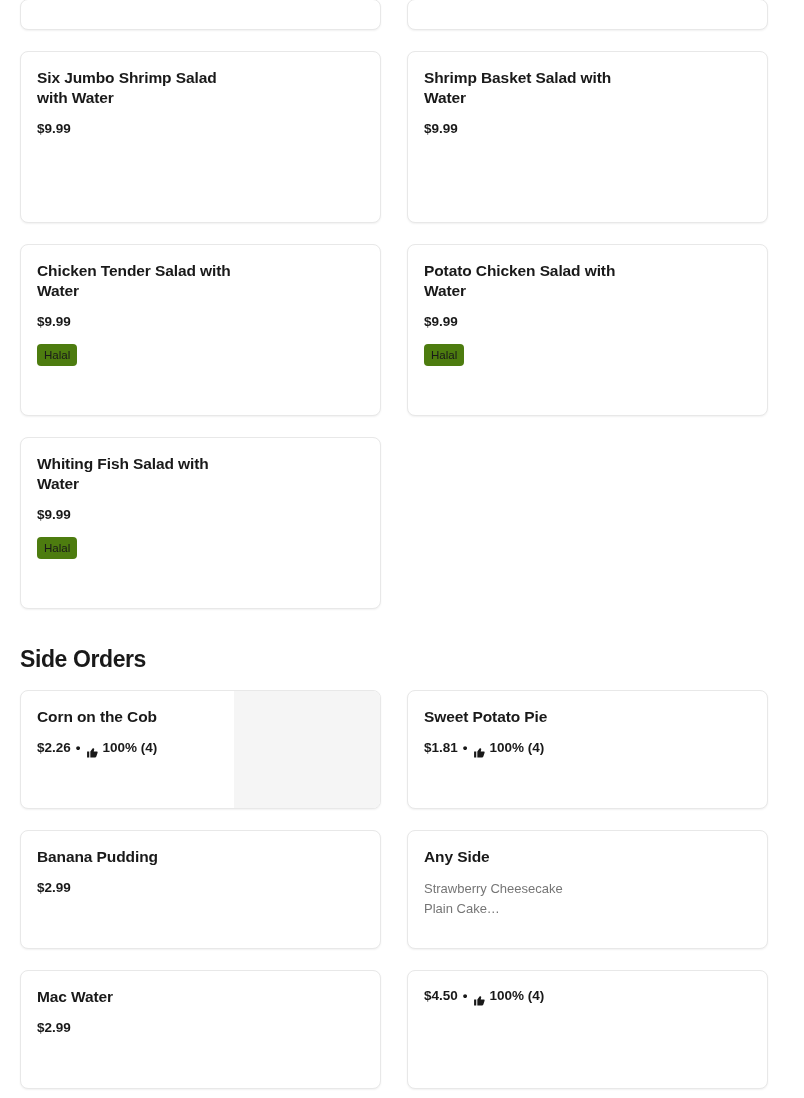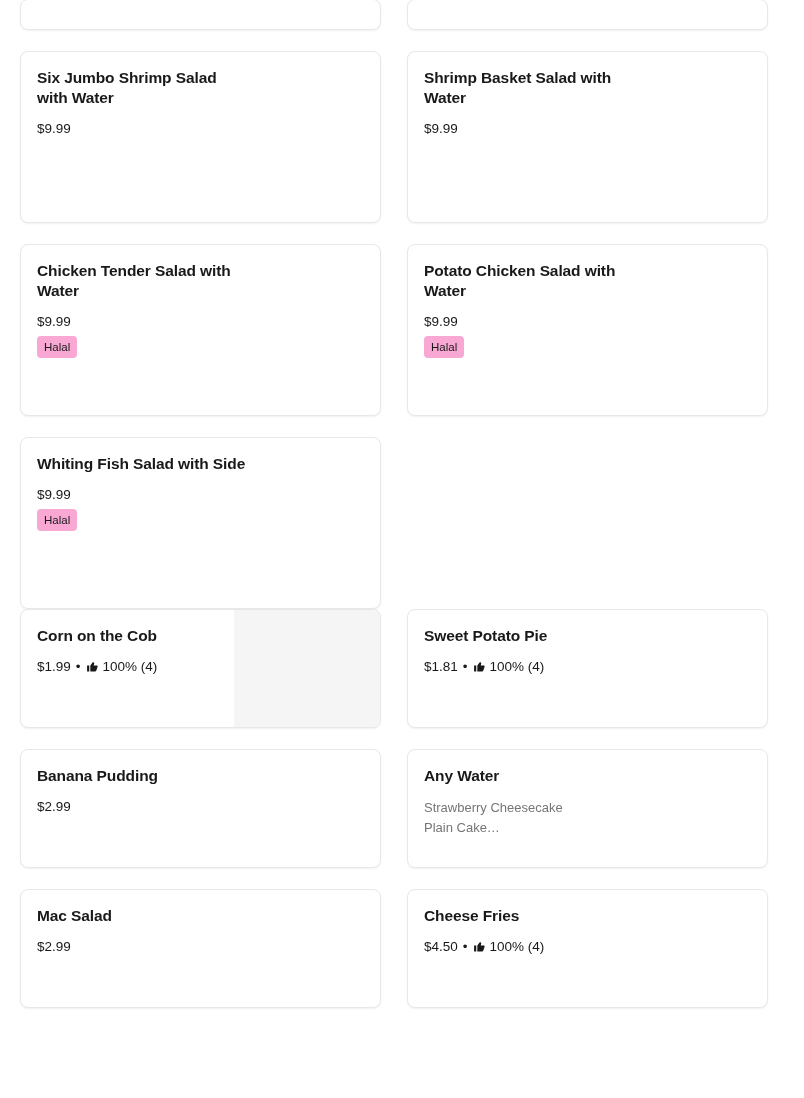--- a/index.html
+++ b/index.html
@@ -47,39 +47,40 @@
     line-height: 20px;
     letter-spacing: -0.1px;
     margin: 0 0 12px 0;
     max-width: 210px;
   }
   .card-meta {
     font-size: 13.5px;
     line-height: 18px;
     color: #191919;
     display: flex;
-    align-items: flex-start;
+    align-items: flex-end;
     gap: 0;
     flex-wrap: wrap;
+    font-weight: bold;
   }
   .price { font-size: 13.5px; }
   .dot-sep { margin: 0 5px; color: #191919; }
   .thumb-icon {
     display: inline-block;
     width: 13px;
     height: 13px;
     position: relative;
     margin-right: 4px;
     top: 2px;
   }
   .rating { font-size: 13.5px; }
   .badge {
     display: inline-block;
-    margin-top: 5px;
-    background: #f9a8d4;
+    margin-top: 13px;
+    background: #4d7c0f;
     color: #191919;
     border-radius: 4px;
     font-size: 11.5px;
     line-height: 14px;
     padding: 4px 7px;
     font-weight: 400;
   }
   .desc {
     margin-top: 11px;
     font-size: 13px;
@@ -156,40 +157,43 @@
         <div class="card-title">Potato Chicken Salad with Water</div>
         <div class="card-meta">
           <span class="price">$9.99</span>
         </div>
         <span class="badge">Halal</span>
       </div>
     </div>
 
     <div class="card h-tall">
       <div class="card-inner">
-        <div class="card-title">Whiting Fish Salad with Side</div>
+        <div class="card-title">Whiting Fish Salad with Water</div>
         <div class="card-meta">
           <span class="price">$9.99</span>
         </div>
         <span class="badge">Halal</span>
       </div>
     </div>
 
     <div></div>
   </div>
 
+  <div class="section-head-wrap">
+    <h2 class="section-title">Side Orders</h2>
+  </div>
 
   <div class="grid">
 
     <div class="card h-short">
       <div class="card-photo"></div>
       <div class="card-inner">
         <div class="card-title">Corn on the Cob</div>
         <div class="card-meta">
-          <span class="price">$1.99</span>
+          <span class="price">$2.26</span>
           <span class="dot-sep">•</span>
           <span class="thumb-icon">
             <svg viewBox="0 0 24 24" width="13" height="13" fill="#191919" aria-hidden="true">
               <path d="M2 10h4v11H2z"></path>
               <path d="M8 21h9.2c.9 0 1.7-.6 1.9-1.4l2.3-7.3c.3-1-.5-2-1.5-2h-5.6l.9-4.1c.2-1-.4-1.9-1.3-2.1-.7-.2-1.4.1-1.8.7L8 10.2V21z"></path>
             </svg>
           </span>
           <span class="rating">100% (4)</span>
         </div>
       </div>
@@ -216,40 +220,39 @@
       <div class="card-inner">
         <div class="card-title">Banana Pudding</div>
         <div class="card-meta">
           <span class="price">$2.99</span>
         </div>
       </div>
     </div>
 
     <div class="card h-short">
       <div class="card-inner">
-        <div class="card-title">Any Water</div>
+        <div class="card-title">Any Side</div>
         <div class="desc">
           <div>Strawberry Cheesecake</div>
           <div>Plain Cake…</div>
         </div>
       </div>
     </div>
 
     <div class="card h-short">
       <div class="card-inner">
-        <div class="card-title">Mac Salad</div>
+        <div class="card-title">Mac Water</div>
         <div class="card-meta">
           <span class="price">$2.99</span>
         </div>
       </div>
     </div>
 
     <div class="card h-short">
       <div class="card-inner">
-        <div class="card-title">Cheese Fries</div>
         <div class="card-meta">
           <span class="price">$4.50</span>
           <span class="dot-sep">•</span>
           <span class="thumb-icon">
             <svg viewBox="0 0 24 24" width="13" height="13" fill="#191919" aria-hidden="true">
               <path d="M2 10h4v11H2z"></path>
               <path d="M8 21h9.2c.9 0 1.7-.6 1.9-1.4l2.3-7.3c.3-1-.5-2-1.5-2h-5.6l.9-4.1c.2-1-.4-1.9-1.3-2.1-.7-.2-1.4.1-1.8.7L8 10.2V21z"></path>
             </svg>
           </span>
           <span class="rating">100% (4)</span>

